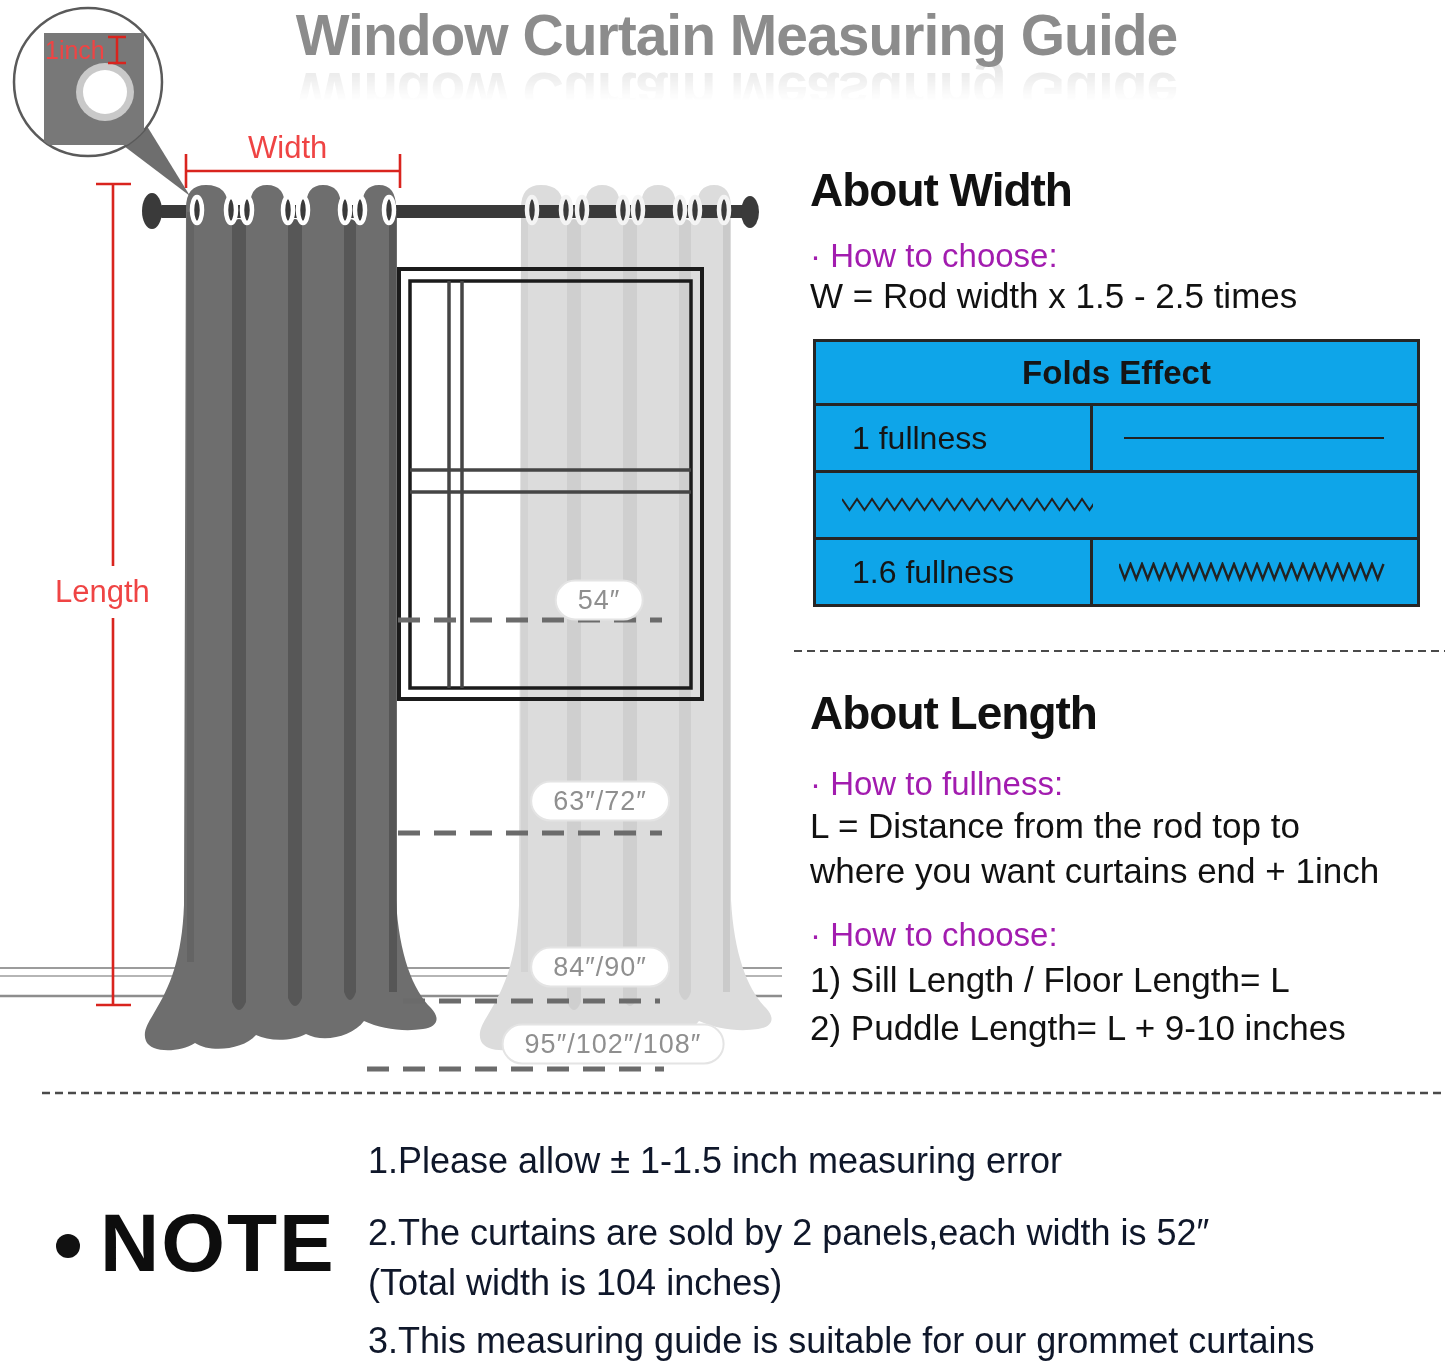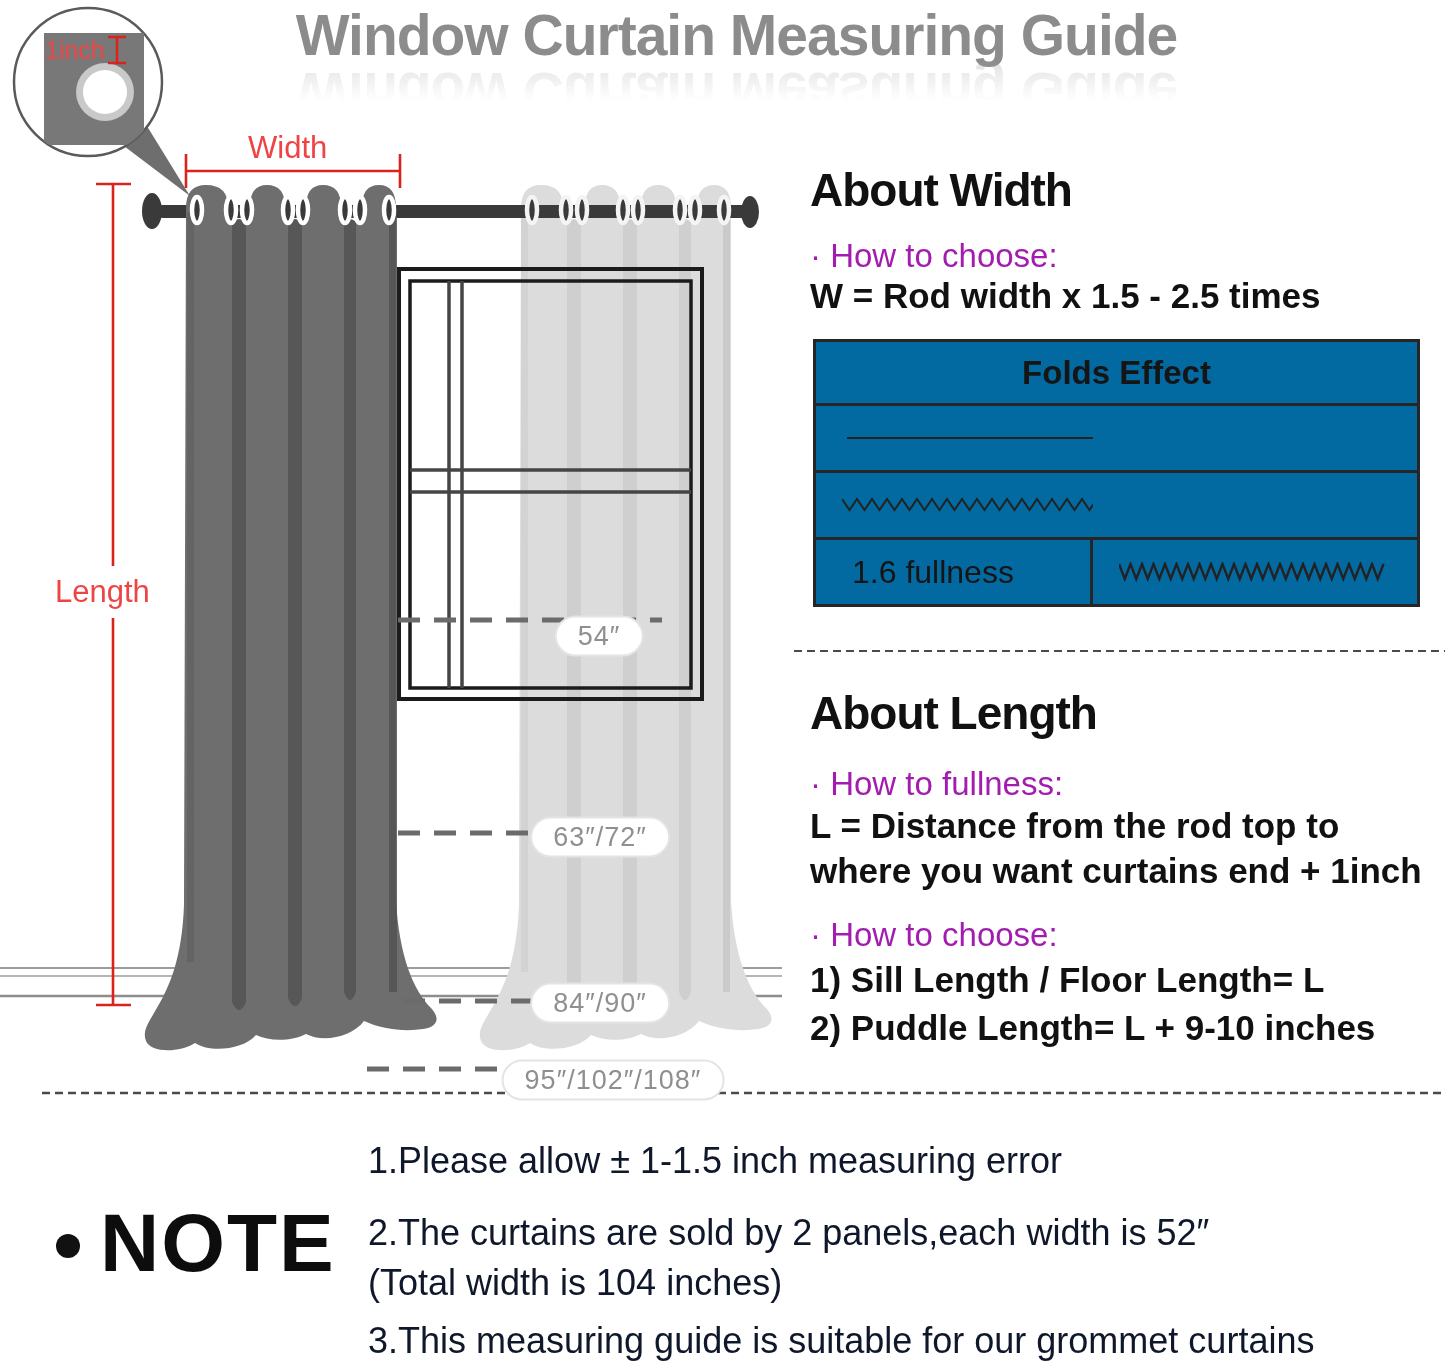--- a/index.html
+++ b/index.html
@@ -24,29 +24,29 @@
   #scene{position:absolute;left:0;top:0;z-index:1}
   
   .red-label{color:#ef4444;font-weight:400;z-index:2}
   .lbl-1inch{left:45px;top:36px;font-size:25px}
   .lbl-width{left:248px;top:130px;font-size:31px}
   .lbl-length{left:55px;top:574px;font-size:31px}
   
   .pill{
     position:absolute;transform:translate(-50%,-50%);z-index:3;
     background:#fff;border:2px solid #e4e4e4;border-radius:22px;
-    padding:3px 21px;font-size:27px;color:#8f8f8f;letter-spacing:1px;white-space:nowrap;margin-top:36px;
+    padding:3px 21px;font-size:27px;color:#8f8f8f;letter-spacing:1px;white-space:nowrap;
   }
   
   .rc{left:810px;z-index:2;white-space:nowrap}
   .h2{font-size:46px;font-weight:700;letter-spacing:-1px;color:#111}
   .bullet-line{font-size:33px;color:#a21caf}
-  .formula{font-size:35px;font-weight:700;color:#111}
-  
-  .folds-table{position:absolute;left:813px;top:339px;width:607px;border:3px solid #262626;background:#0369a1;z-index:2;box-sizing:border-box}
+  .formula{font-size:35px;font-weight:400;color:#111}
+  
+  .folds-table{position:absolute;left:813px;top:339px;width:607px;border:3px solid #262626;background:#0ea5e9;z-index:2;box-sizing:border-box}
   .ft-header{height:61px;border-bottom:3px solid #262626;display:flex;align-items:center;justify-content:center;font-size:33px;font-weight:700}
   .ft-row{display:grid;grid-template-columns:277px 1fr;height:64px;border-bottom:3px solid #262626}
   .ft-row.last{border-bottom:none}
   .ft-label{display:flex;align-items:center;padding-left:36px;font-size:32px;border-right:3px solid #262626}
   .ft-stroke{display:flex;align-items:center;padding-left:26px}
   
   .note-bullet{left:56px;top:1234px;width:24px;height:24px;border-radius:50%;background:#111;z-index:2}
   .note-heading{left:100px;top:1196px;font-size:82px;font-weight:700;letter-spacing:2px;color:#0d0d0d;z-index:2}
   .note-item{left:368px;font-size:36px;color:#0f172a;z-index:2;white-space:nowrap}
 </style>
@@ -167,20 +167,21 @@
 <div class="pill" style="left:600px;top:967px">84″/90″</div>
 <div class="pill" style="left:613px;top:1044px">95″/102″/108″</div>
 
 <div class="abs rc h2" style="top:163px">About Width</div>
 <div class="abs rc bullet-line" style="top:237px">· How to choose:</div>
 <div class="abs rc formula" style="top:276px">W = Rod width x 1.5 - 2.5 times</div>
 
 <div class="folds-table">
   <div class="ft-header">Folds Effect</div>
   <div class="ft-row">
+    <div class="ft-label">1 fullness</div>
     <div class="ft-stroke">
       <svg width="300" height="6">
           <line x1="5" y1="3" x2="265" y2="3" stroke="#222" stroke-width="2.2"></line>
         </svg>
     </div>
   </div>
   <div class="ft-row">
     <div class="ft-stroke">
       <svg width="300" height="17">
           <polyline fill="none" stroke="#222" stroke-width="2" points="0,2 7.5,13 15,2 22.5,13 30,2 37.5,13 45,2 52.5,13 60,2 67.5,13 75,2 82.5,13 90,2 97.5,13 105,2 112.5,13 120,2 127.5,13 135,2 142.5,13 150,2 157.5,13 165,2 172.5,13 180,2 187.5,13 195,2 202.5,13 210,2 217.5,13 225,2 232.5,13 240,2 247.5,13 255,2"></polyline>

